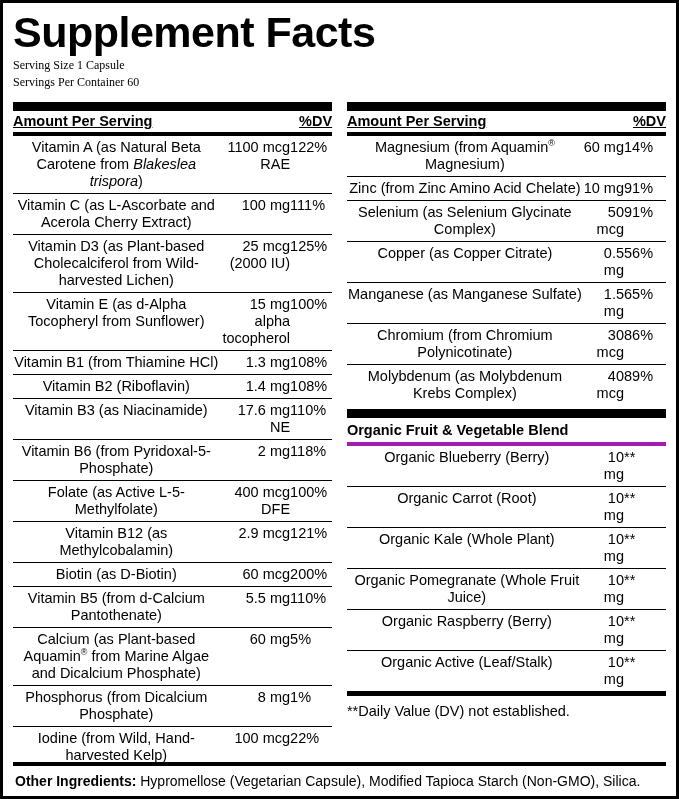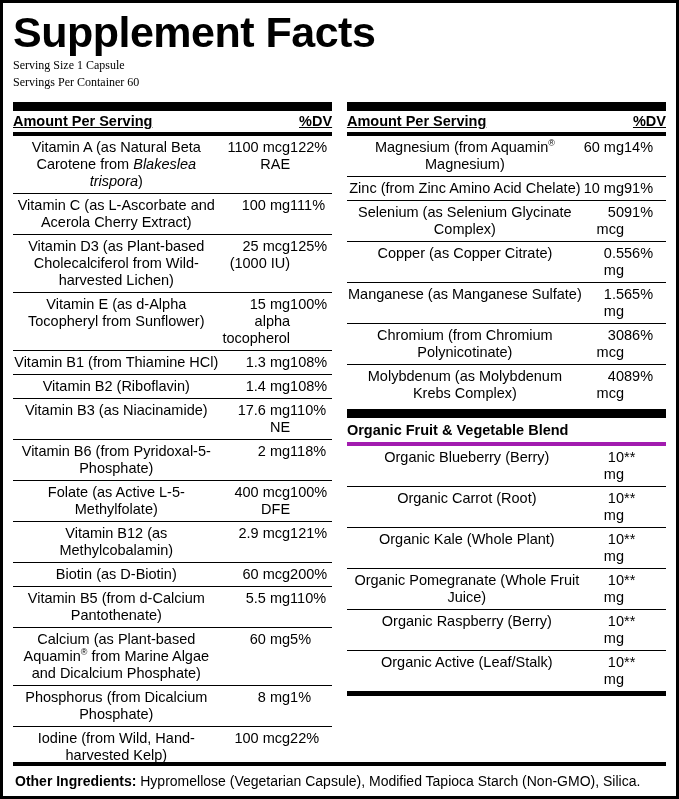--- a/index.html
+++ b/index.html
@@ -139,21 +139,21 @@
               <td class="dv">122%</td>
             </tr>
             <tr>
               <td class="name">Vitamin C (as L-Ascorbate and Acerola Cherry Extract)</td>
               <td class="amt">100 mg</td>
               <td class="dv">111%</td>
             </tr>
             <tr>
               <td class="name">Vitamin D3 (as Plant-based Cholecalciferol from Wild-harvested Lichen)</td>
               <td class="amt">25 mcg
-(1000 IU)</td>
+(2000 IU)</td>
               <td class="dv">125%</td>
             </tr>
             <tr>
               <td class="name">Vitamin E (as d-Alpha Tocopheryl from Sunflower)</td>
               <td class="amt">15 mg alpha
 tocopherol</td>
               <td class="dv">100%</td>
             </tr>
             <tr>
               <td class="name">Vitamin B1 (from Thiamine HCl)</td>
@@ -294,20 +294,21 @@
               <td class="dv">**</td>
             </tr>
             <tr>
               <td class="name indent">Organic Active (Leaf/Stalk)</td>
               <td class="amt">10 mg</td>
               <td class="dv">**</td>
             </tr>
           </tbody>
       </table>
       <div class="rule-med"></div>
+      <div class="footnote">**Daily Value (DV) not established.</div>
     </div>
   </div>
 
   <div class="bottom-rule" style="position:absolute;left:10px;right:10px;bottom:30px;"></div>
   <div class="other" style="position:absolute;left:12px;right:10px;bottom:6px;">
     <b>Other Ingredients:</b><span> Hypromellose (Vegetarian Capsule), Modified Tapioca Starch (Non-GMO), Silica.</span>
   </div>
 
 </div>
 

